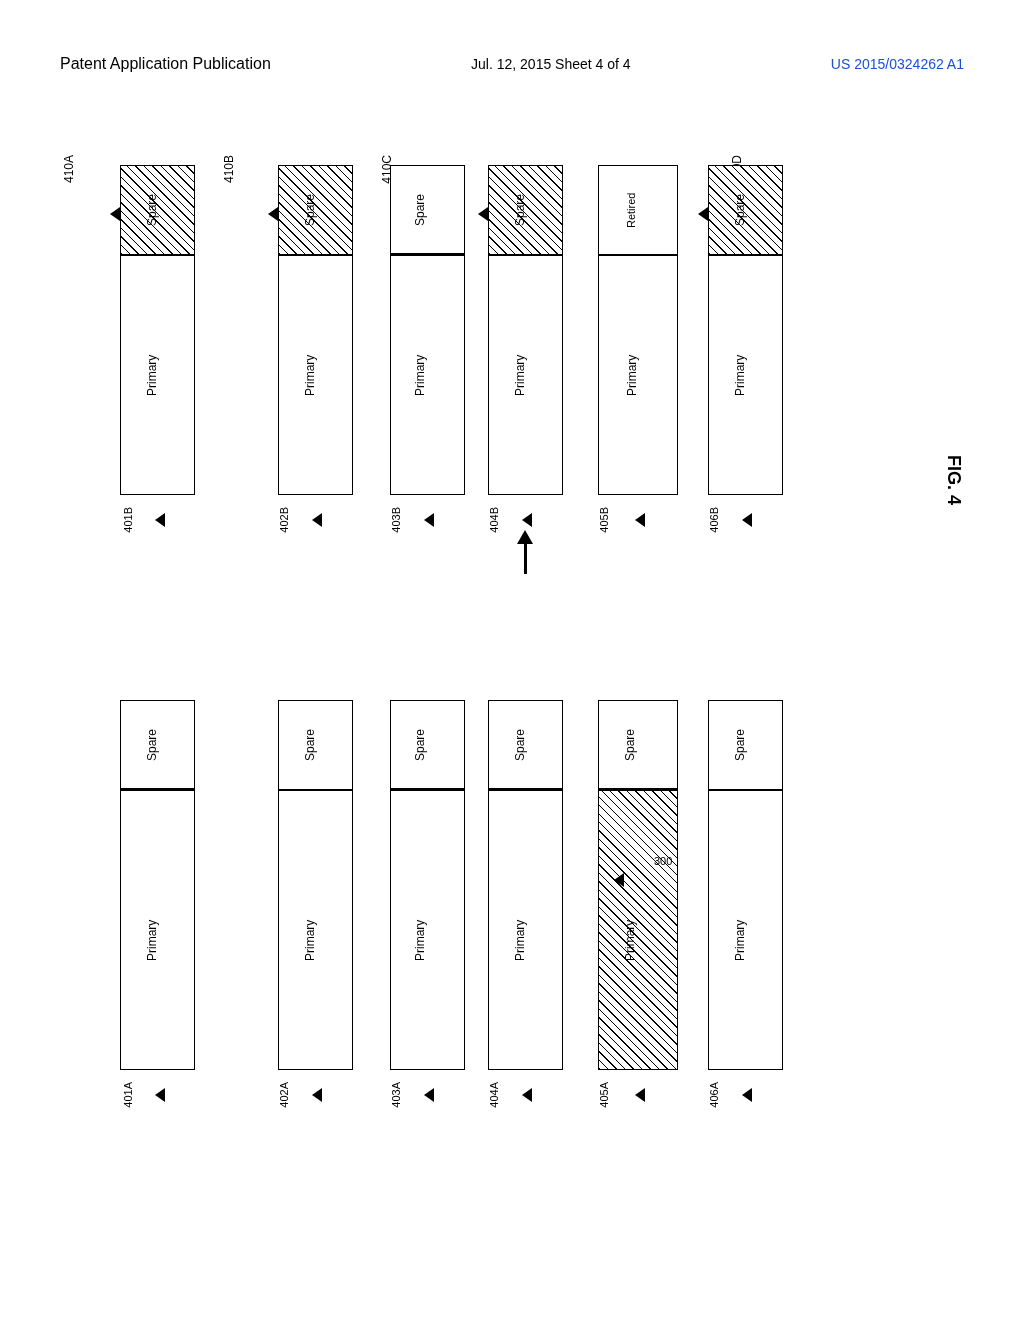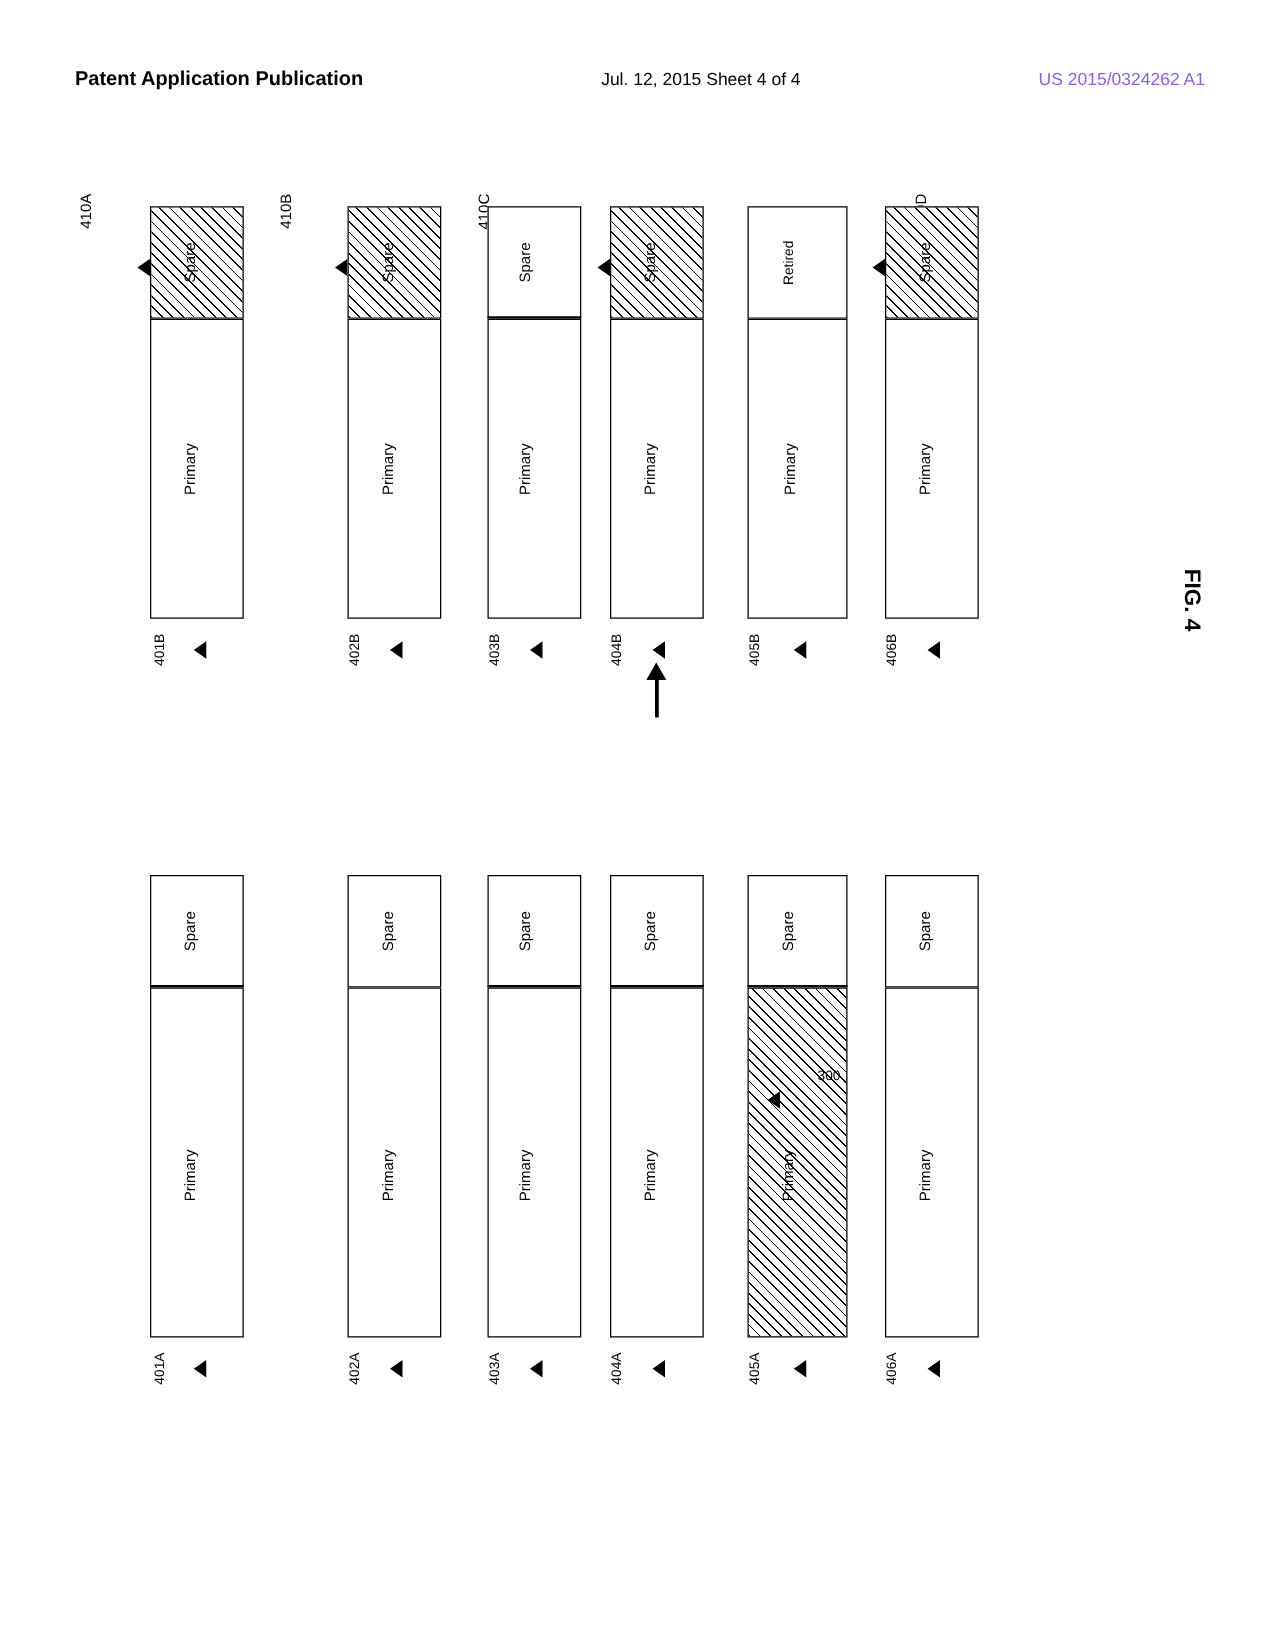--- a/index.html
+++ b/index.html
@@ -24,33 +24,33 @@
       position: absolute;
       top: 55px;
       left: 60px;
       right: 60px;
       display: flex;
       justify-content: space-between;
       align-items: baseline;
     }
 
     .header-left {
-      font-weight: bold;
+      font-weight: normal;
       font-size: 16px;
       color: #000;
     }
 
     .header-center {
       font-size: 14px;
       color: #000;
     }
 
     .header-right {
       font-size: 14px;
-      color: #8b5cf6;
+      color: #1d4ed8;
     }
 
     
     .top-diagram {
       position: absolute;
       top: 155px;
       left: 60px;
       right: 60px;
       height: 420px;
     }

